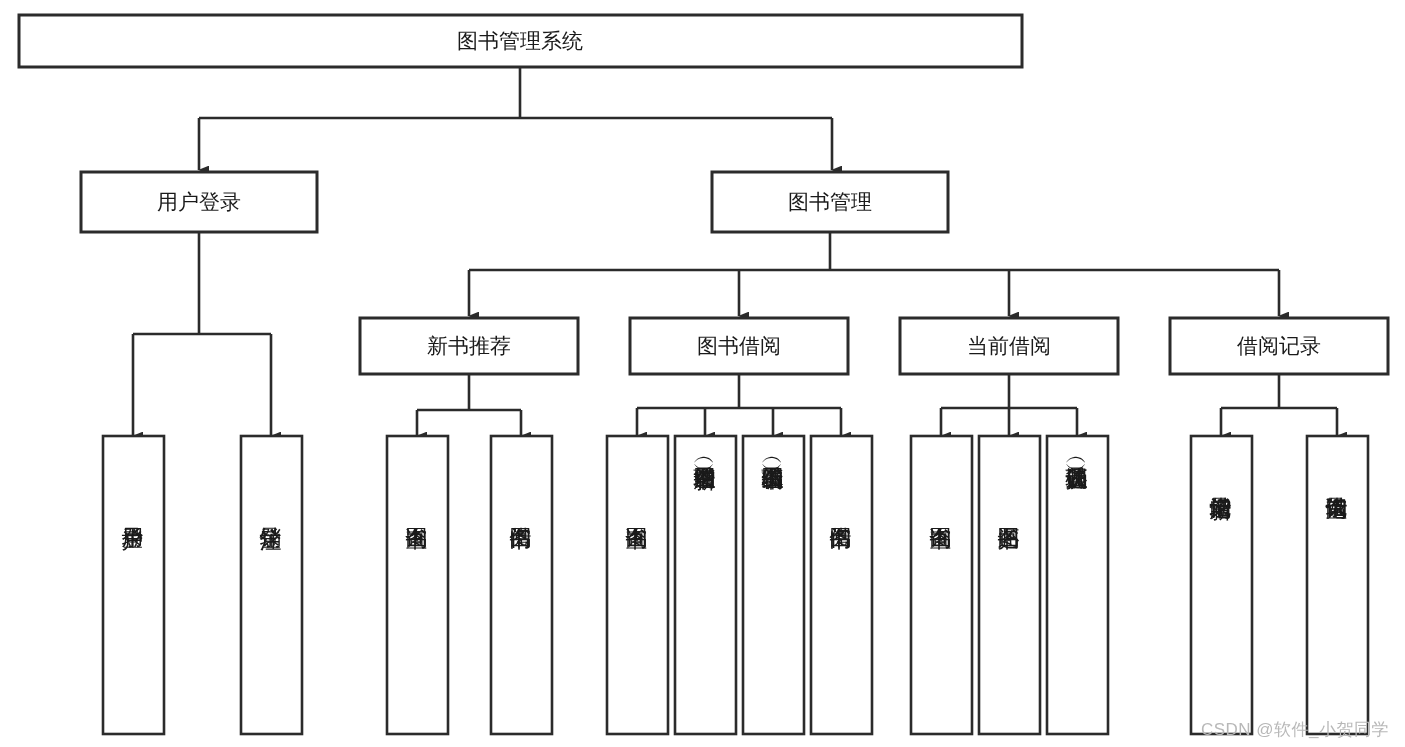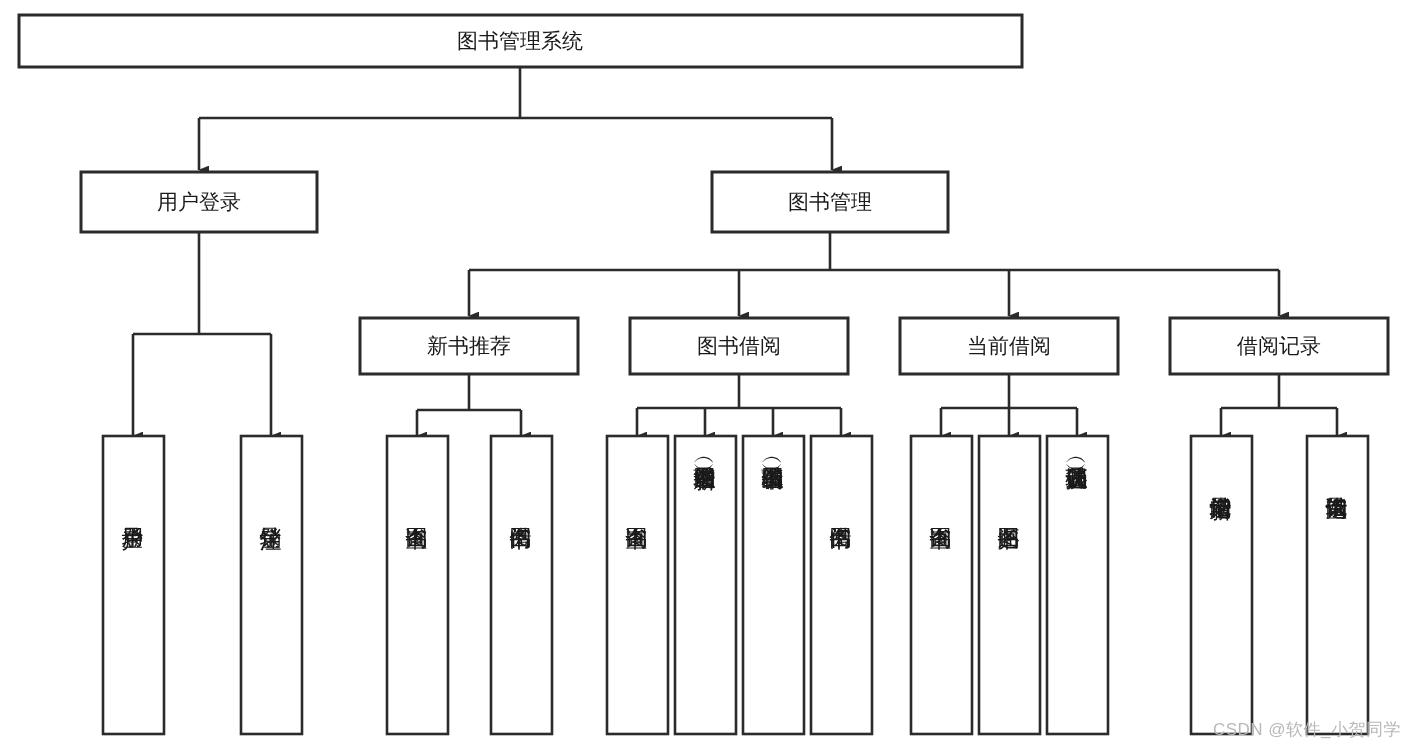--- a/index.html
+++ b/index.html
@@ -49,21 +49,21 @@
     dominant-baseline: middle;
   }
   .node-label-v {
     font-family: "Liberation Sans", "DejaVu Sans", sans-serif;
     font-size: 22px;
     fill: #1a1a1a;
     text-anchor: middle;
   }
   .watermark {
     position: absolute;
-    right: 4px;
+    right: 16px;
     bottom: 6px;
     font-family: "Liberation Sans", "DejaVu Sans", sans-serif;
     font-size: 17px;
     color: #b8b8b8;
     letter-spacing: 0.5px;
     white-space: nowrap;
     user-select: none;
   }
 </style>
 </head>

